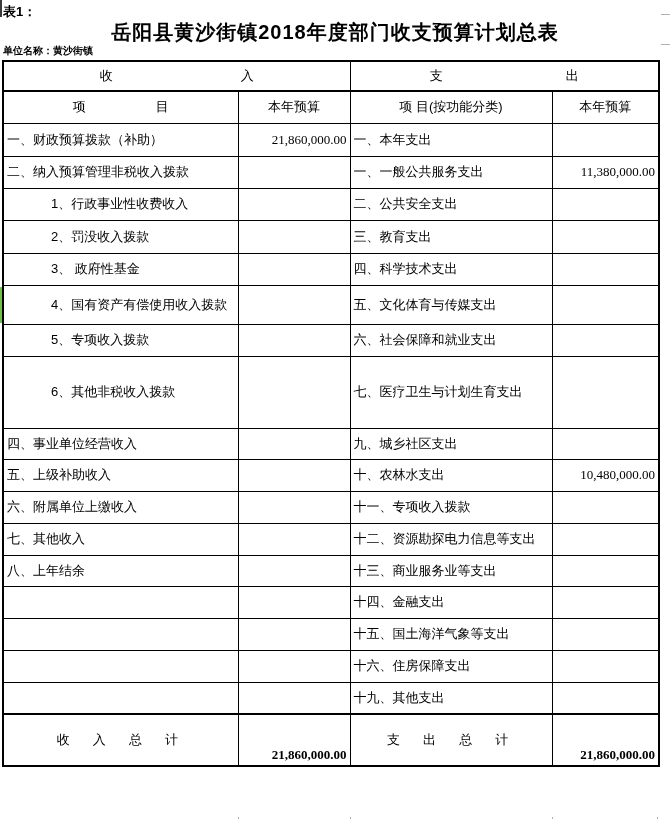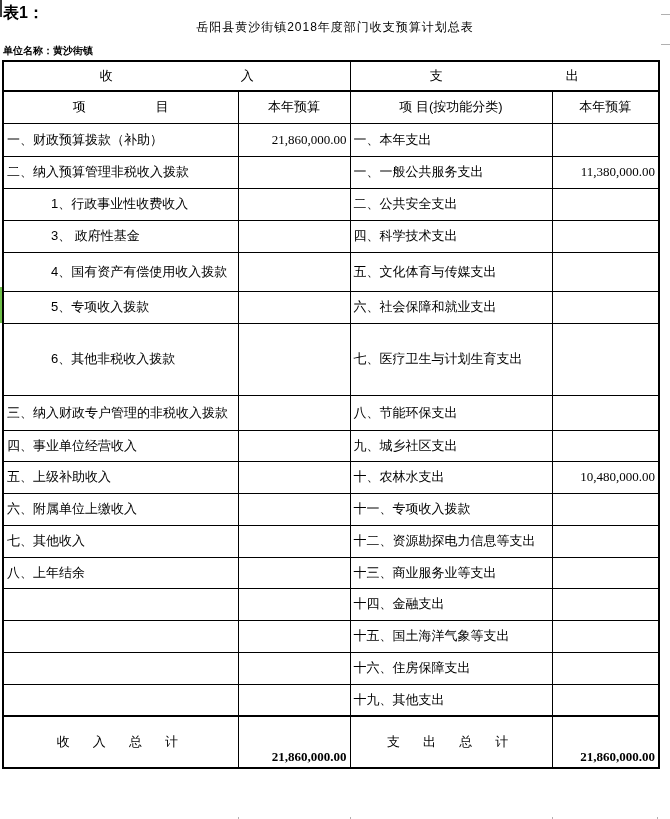--- a/index.html
+++ b/index.html
@@ -2,24 +2,24 @@
 <html><head>
 <meta charset="utf-8">
 <style>
   * { box-sizing: border-box; }
   html,body { margin:0; padding:0; }
   body {
     width:670px; height:819px; position:relative; overflow:hidden;
     background:#ffffff; color:#000;
     font-family:"Liberation Sans","DejaVu Sans",sans-serif;
   }
-  .sheet-label { position:absolute; top:3px; left:3px; font-size:16px; font-weight:bold; }
+  .sheet-label { position:absolute; top:3px; left:3px; font-size:13px; font-weight:bold; }
   .doc-title {
     position:absolute; top:19px; left:0; width:670px; text-align:center;
-    font-size:12px; font-weight:normal; letter-spacing:1px;
+    font-size:20px; font-weight:bold; letter-spacing:1px;
   }
   .unit-name { position:absolute; top:44px; left:3px; font-size:10px; font-weight:bold; }
 
   table.budget {
     position:absolute; top:60px; left:2px; width:656px;
     border-collapse:collapse; table-layout:fixed;
     border:2px solid #000;
   }
   table.budget td { border:1px solid #000; padding:0 3px; overflow:hidden; white-space:nowrap; font-size:13px; }
   tr { height:32px; }
@@ -119,20 +119,26 @@
       <td class="vc"></td>
       <td class="ec mid">一、一般公共服务支出</td>
       <td class="vc stub-r">11,380,000.00</td>
     </tr>
     <tr>
       <td class="ic indent stub-l">1、行政事业性收费收入</td>
       <td class="vc"></td>
       <td class="ec mid">二、公共安全支出</td>
       <td class="vc stub-r"></td>
     </tr>
+    <tr style="height:33px">
+      <td class="ic indent stub-l">2、罚没收入拨款</td>
+      <td class="vc"></td>
+      <td class="ec mid">三、教育支出</td>
+      <td class="vc stub-r"></td>
+    </tr>
     <tr>
       <td class="ic indent stub-l">3、 政府性基金</td>
       <td class="vc"></td>
       <td class="ec mid">四、科学技术支出</td>
       <td class="vc stub-r"></td>
     </tr>
     <tr style="height:39px">
       <td class="ic indent stub-l">4、国有资产有偿使用收入拨款</td>
       <td class="vc"></td>
       <td class="ec mid">五、文化体育与传媒支出</td>
@@ -141,26 +147,20 @@
     <tr>
       <td class="ic indent stub-l">5、专项收入拨款</td>
       <td class="vc"></td>
       <td class="ec mid">六、社会保障和就业支出</td>
       <td class="vc stub-r"></td>
     </tr>
     <tr style="height:72px">
       <td class="ic indent stub-l">6、其他非税收入拨款</td>
       <td class="vc"></td>
       <td class="ec mid">七、医疗卫生与计划生育支出</td>
-      <td class="vc stub-r"></td>
-    </tr>
-    <tr style="height:35px">
-      <td class="ic stub-l">三、纳入财政专户管理的非税收入拨款</td>
-      <td class="vc"></td>
-      <td class="ec mid">八、节能环保支出</td>
       <td class="vc stub-r"></td>
     </tr>
     <tr style="height:31px">
       <td class="ic stub-l">四、事业单位经营收入</td>
       <td class="vc"></td>
       <td class="ec mid">九、城乡社区支出</td>
       <td class="vc stub-r"></td>
     </tr>
     <tr>
       <td class="ic stub-l">五、上级补助收入</td>

